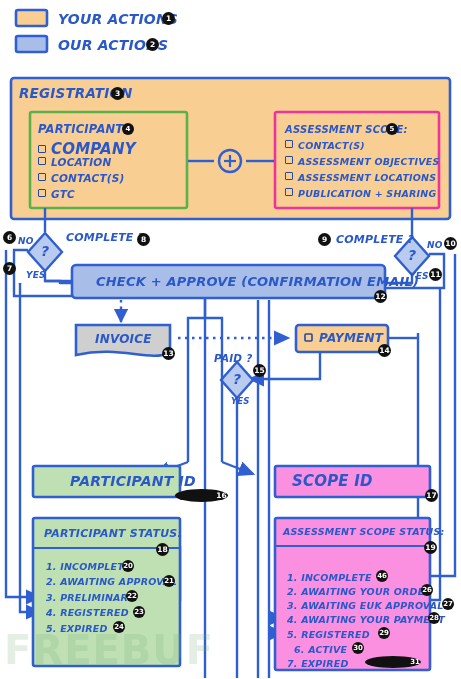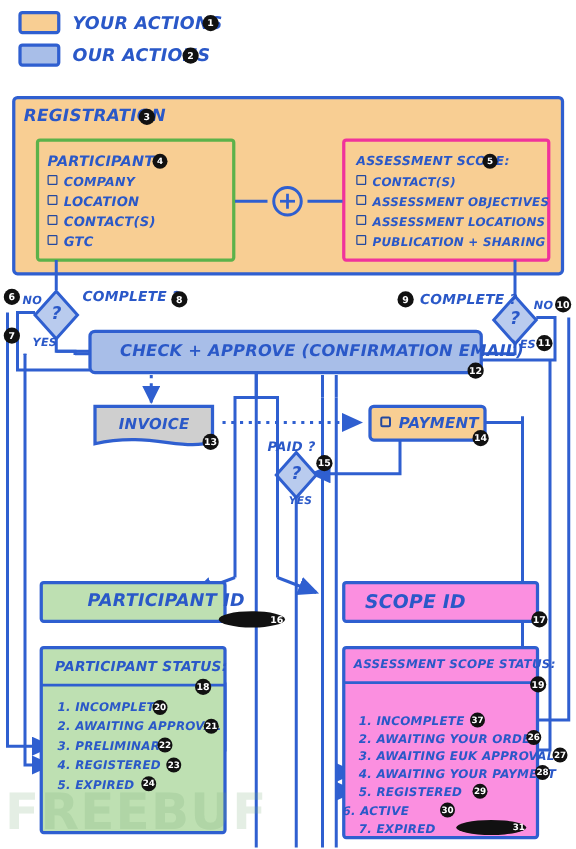--- a/index.html
+++ b/index.html
@@ -145,21 +145,21 @@
 
   <div class="lbl sc" style="left:58px;top:37px;font-size:14px;">OUR ACTIONS</div>
   <div class="badge" style="left:146px;top:38px;">2</div>
 
   <div class="lbl sc" style="left:19px;top:85px;font-size:13.5px;">REGISTRATION</div>
   <div class="badge" style="left:111px;top:87px;">3</div>
 
   <div class="lbl sc" style="left:38px;top:122px;font-size:11.5px;">PARTICIPANT:</div>
   <div class="badge sm" style="left:122px;top:123px;">4</div>
 
-  <div class="lbl sc" style="left:38px;top:140px;font-size:10px;">
+  <div class="lbl sc" style="left:38px;top:140px;font-size:15px;">
     <span class="cb"></span><span>COMPANY</span>
   </div>
   <div class="lbl sc" style="left:38px;top:156px;font-size:10.5px;text-align:center;">
     <span class="cb"></span><span>LOCATION</span>
   </div>
   <div class="lbl sc" style="left:38px;top:172px;font-size:10.5px;">
     <span class="cb"></span><span>CONTACT(S)</span>
   </div>
   <div class="lbl sc" style="left:38px;top:188px;font-size:10.5px;">
     <span class="cb"></span><span>GTC</span>
@@ -244,21 +244,21 @@
     <span>5.</span> <span>EXPIRED</span>
   </div>
   <div class="badge sm" style="left:113px;top:621px;">24</div>
 
   <div class="lbl sc" style="left:283px;top:526px;font-size:9.5px;">ASSESSMENT SCOPE STATUS:</div>
   <div class="badge" style="left:424px;top:541px;">19</div>
 
   <div class="lbl sc" style="left:287px;top:572px;font-size:9.5px;">
     <span>1.</span> <span>INCOMPLETE</span>
   </div>
-  <div class="badge sm" style="left:376px;top:570px;">37</div>
+  <div class="badge sm" style="left:376px;top:570px;">46</div>
 
   <div class="lbl sc" style="left:287px;top:586px;font-size:9.5px;">
     <span>2.</span> <span>AWAITING YOUR ORDER</span>
   </div>
   <div class="badge sm" style="left:421px;top:584px;">26</div>
 
   <div class="lbl sc" style="left:287px;top:600px;font-size:9.5px;">
     <span>3.</span> <span>AWAITING EUK APPROVAL</span>
   </div>
   <div class="badge sm" style="left:442px;top:598px;">27</div>
@@ -266,21 +266,21 @@
   <div class="lbl sc" style="left:287px;top:614px;font-size:9.5px;">
     <span>4.</span> <span>AWAITING YOUR PAYMENT</span>
   </div>
   <div class="badge sm" style="left:428px;top:612px;">28</div>
 
   <div class="lbl sc" style="left:287px;top:629px;font-size:9.5px;">
     <span>5.</span> <span>REGISTERED</span>
   </div>
   <div class="badge sm" style="left:378px;top:627px;">29</div>
 
-  <div class="lbl sc" style="left:274px;top:644px;font-size:9.5px;text-align:right;">
+  <div class="lbl sc" style="left:294px;top:644px;font-size:9.5px;text-align:right;">
     <span>6.</span> <span>ACTIVE</span>
   </div>
   <div class="badge sm" style="left:352px;top:642px;">30</div>
 
   <div class="lbl sc" style="left:287px;top:658px;font-size:9.5px;">
     <span>7.</span> <span>EXPIRED</span>
   </div>
   <div class="badge sm" style="left:365px;top:656px;padding-left:44px;">31</div>
 
 </div>

